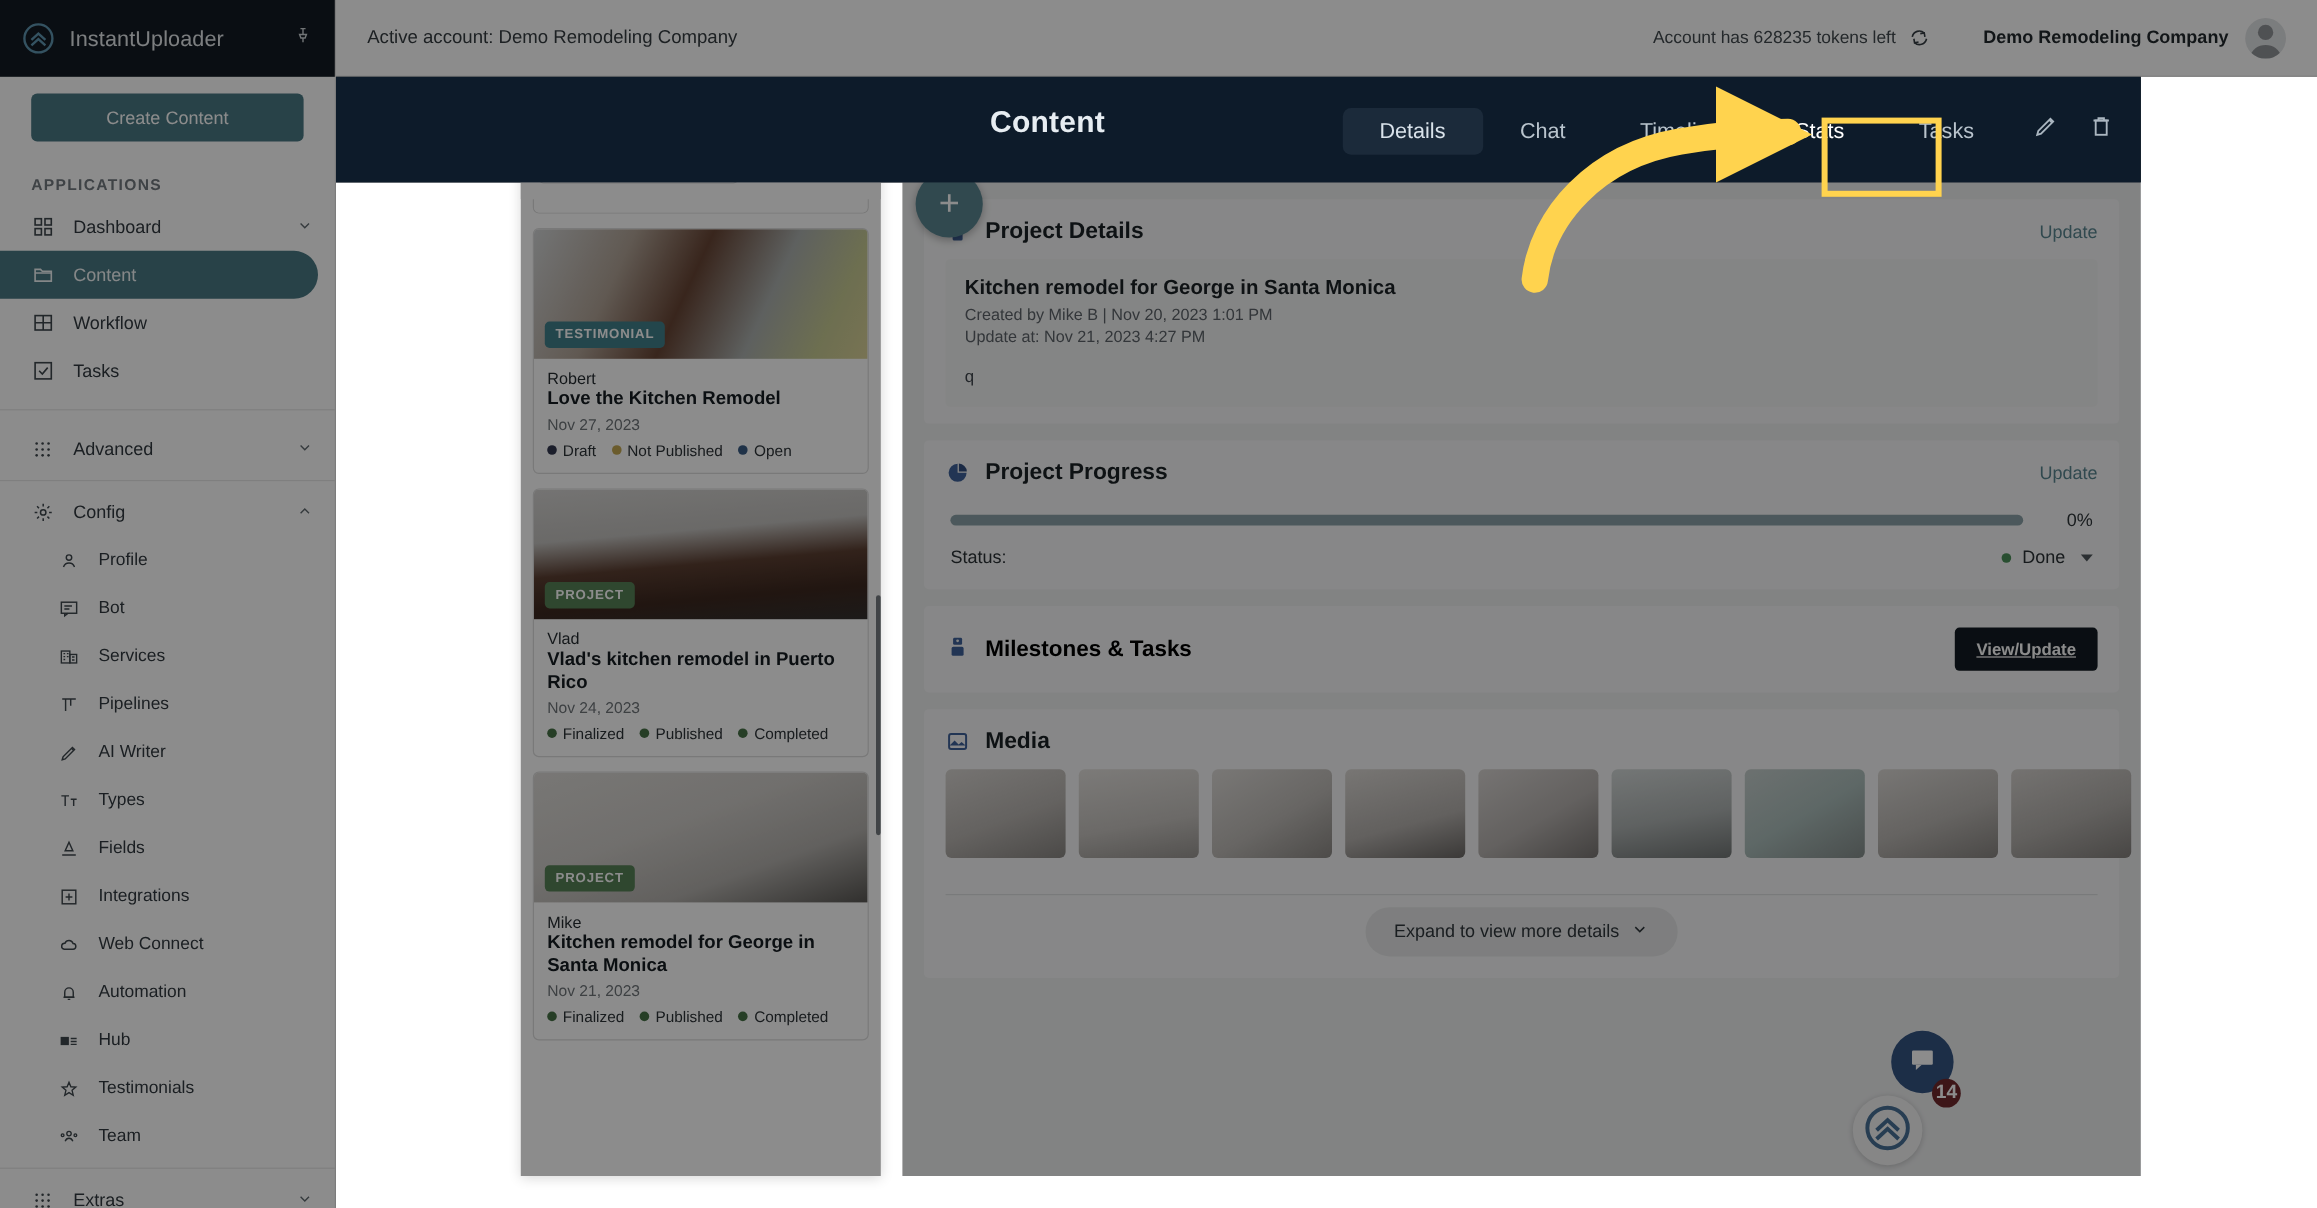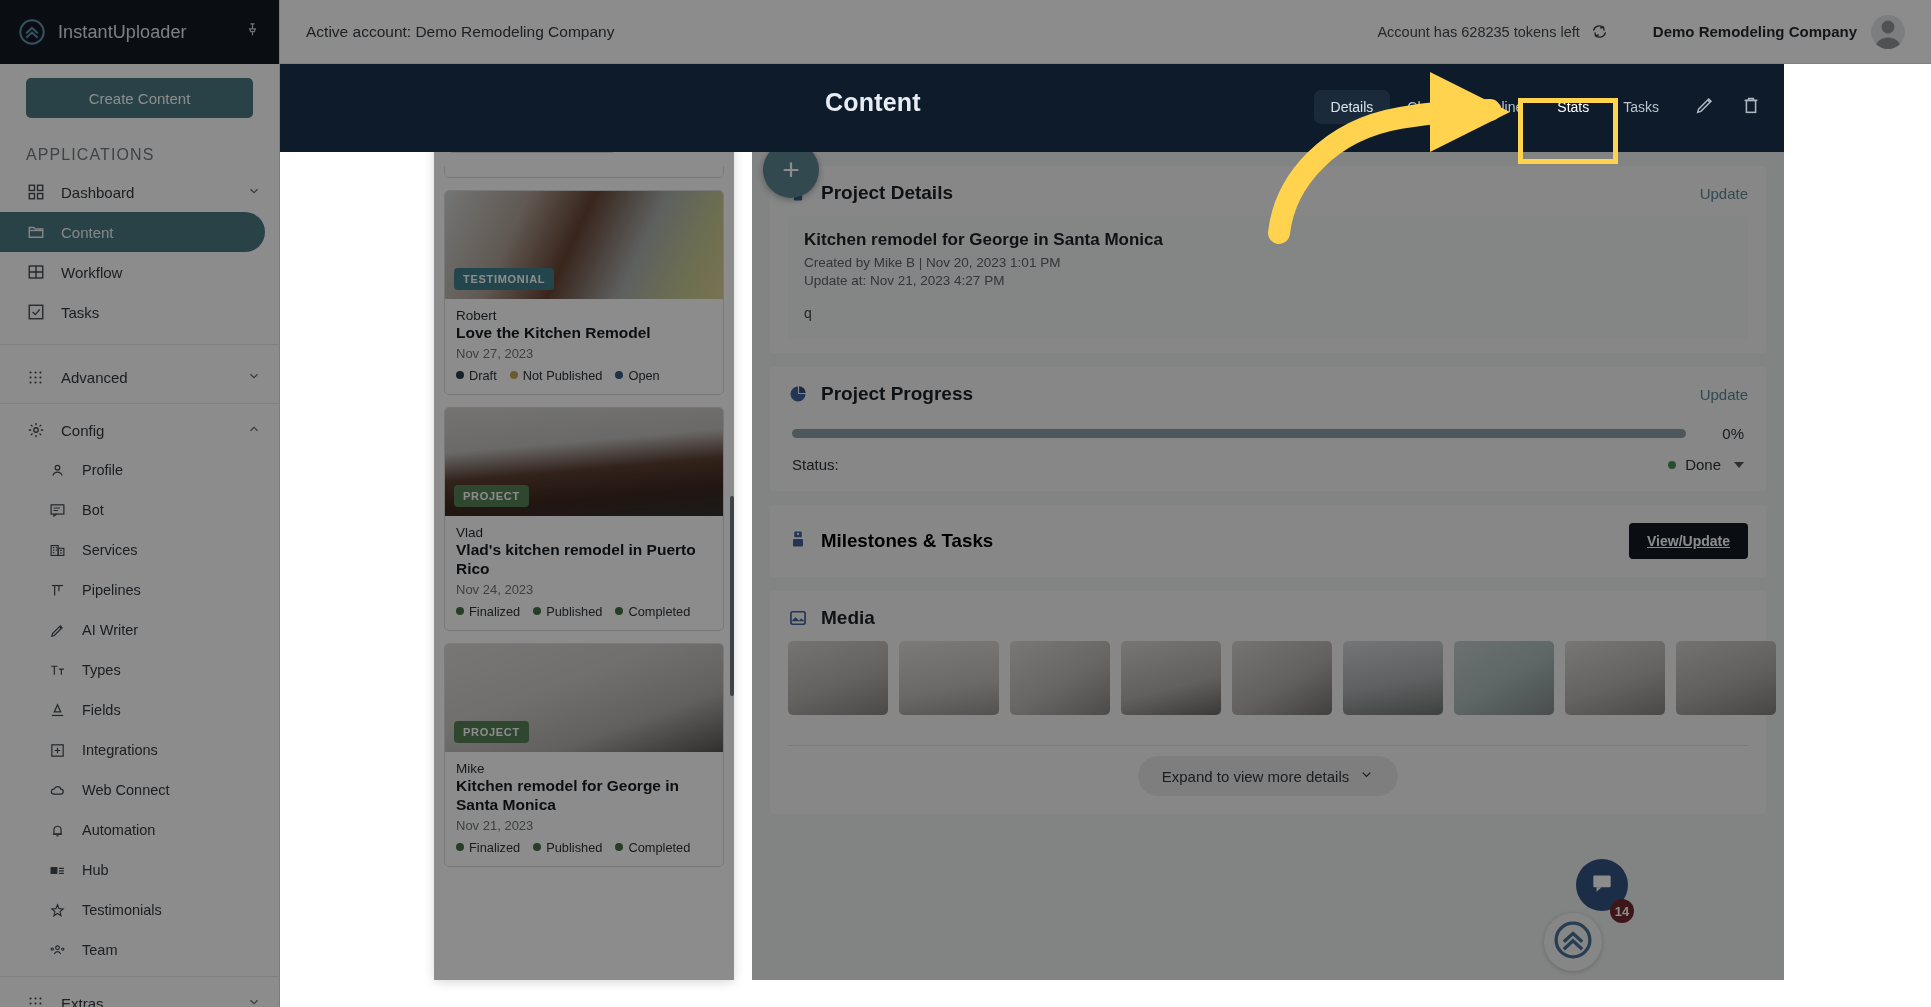--- a/index.html
+++ b/index.html
@@ -27,22 +27,22 @@
   .sb-title { color: #dfe6ec; font-size: 18px; letter-spacing: .1px; flex: 1; }
   .sb-pin { color: #c9d3da; font-size: 17px; }
 
   .sb-cta-wrap { padding: 14px 26px 18px; }
   .sb-cta {
     width: 100%; height: 40px; border: none; border-radius: 5px;
     background: #2b7f93; color: #ffffff; font-size: 15px; font-weight: 400;
     font-family: "Liberation Sans", sans-serif; cursor: pointer;
   }
   .sb-section-label {
-    font-size: 16px; letter-spacing: 1.1px; color: #6d7a84;
-    padding: 10px 26px 8px; font-weight: 400;
+    font-size: 13px; letter-spacing: 1.1px; color: #6d7a84;
+    padding: 10px 26px 8px; font-weight: 700;
   }
   .sb-item {
     display: flex; align-items: center; height: 40px; margin: 0 14px 0 0;
     padding-left: 26px; gap: 16px; cursor: pointer;
     border-radius: 0 22px 22px 0; color: #2c3a45; font-size: 15px;
   }
   .sb-item .ico { width: 19px; height: 19px; flex: 0 0 19px; display:flex; align-items:center; justify-content:center; color:#394853; }
   .sb-item .lbl { flex: 1; }
   .sb-item .chev { color: #5a6a75; font-size: 12px; margin-right: 4px; }
   .sb-item.active { background: #2b7f93; color: #eef6f8; }
@@ -72,21 +72,21 @@
     background: #0d1b2a;
   }
   .dh-title {
     position: absolute; left: 545px; top: 24px; font-size: 25px; font-weight: 700;
     color: #e7edf2; letter-spacing: .2px;
   }
   .dh-tabs {
     position: absolute; right: 108px; top: 26px; display: flex; align-items: center; gap: 0px;
   }
   .dh-tab {
-    font-size: 14px; color: #b9c4cd; padding: 9px 17px; border-radius: 7px; cursor: pointer;
+    font-size: 18px; color: #b9c4cd; padding: 9px 31px; border-radius: 7px; cursor: pointer;
     white-space: nowrap;
   }
   .dh-tab.sel { background: #1b2a3a; color: #d9e2ea; }
   .dh-tab.stats-tab { color:#ffffff; }
   .dh-icons { position: absolute; right: 22px; top: 30px; display: flex; gap: 24px; color: #aab6c0; }
 
   
   .list-panel {
     position: absolute; left: 434px; top: 100px; width: 300px; height: 880px;
     background: #ffffff; box-shadow: 0 2px 10px rgba(0,0,0,.16);
@@ -183,21 +183,21 @@
     position: absolute; right: 32px; bottom: 96px; width: 52px; height: 52px; border-radius: 50%;
     background: #1a56ab; display:flex; align-items:center; justify-content:center; z-index: 40; cursor:pointer;
   }
   .up-fab {
     position: absolute; right: 58px; bottom: 36px; width: 58px; height: 58px; border-radius: 50%;
     background: #f3f4f5; display:flex; align-items:center; justify-content:center; z-index: 41; cursor:pointer;
     box-shadow: 0 1px 5px rgba(0,0,0,.2);
   }
   .badge-count {
     position:absolute; right: 26px; bottom: 84px; background:#9d1c22; color:#fff;
-    width:24px; height:24px; border-radius:50%; font-size:13px; font-weight:700;
+    width:24px; height:24px; border-radius:50%; font-size:16px; font-weight:700;
     display:flex; align-items:center; justify-content:center; z-index: 42;
   }
 </style>
 </head>
 <body>
 
 <div id="app">
 
   <div class="dimmed" style="position:absolute;inset:0;">
 

